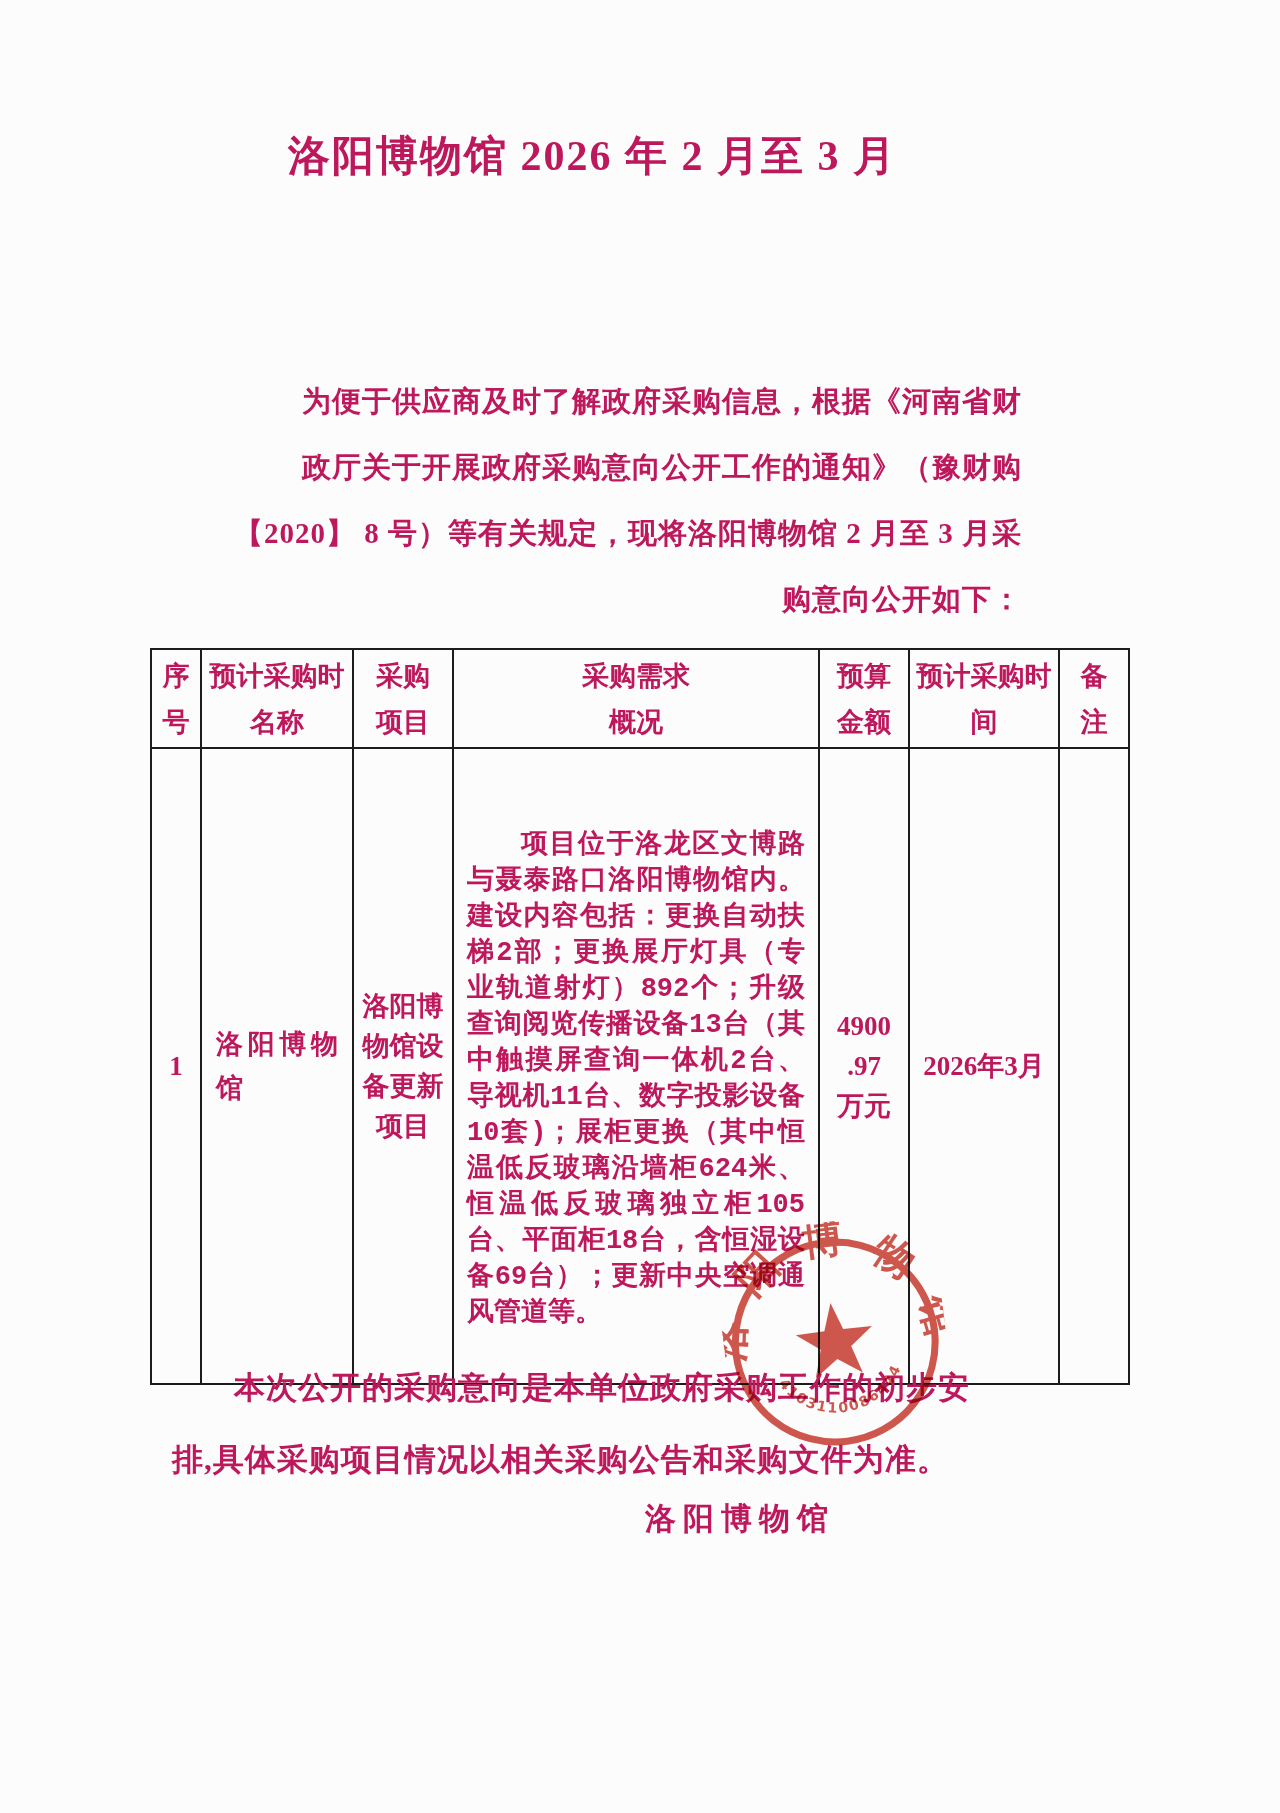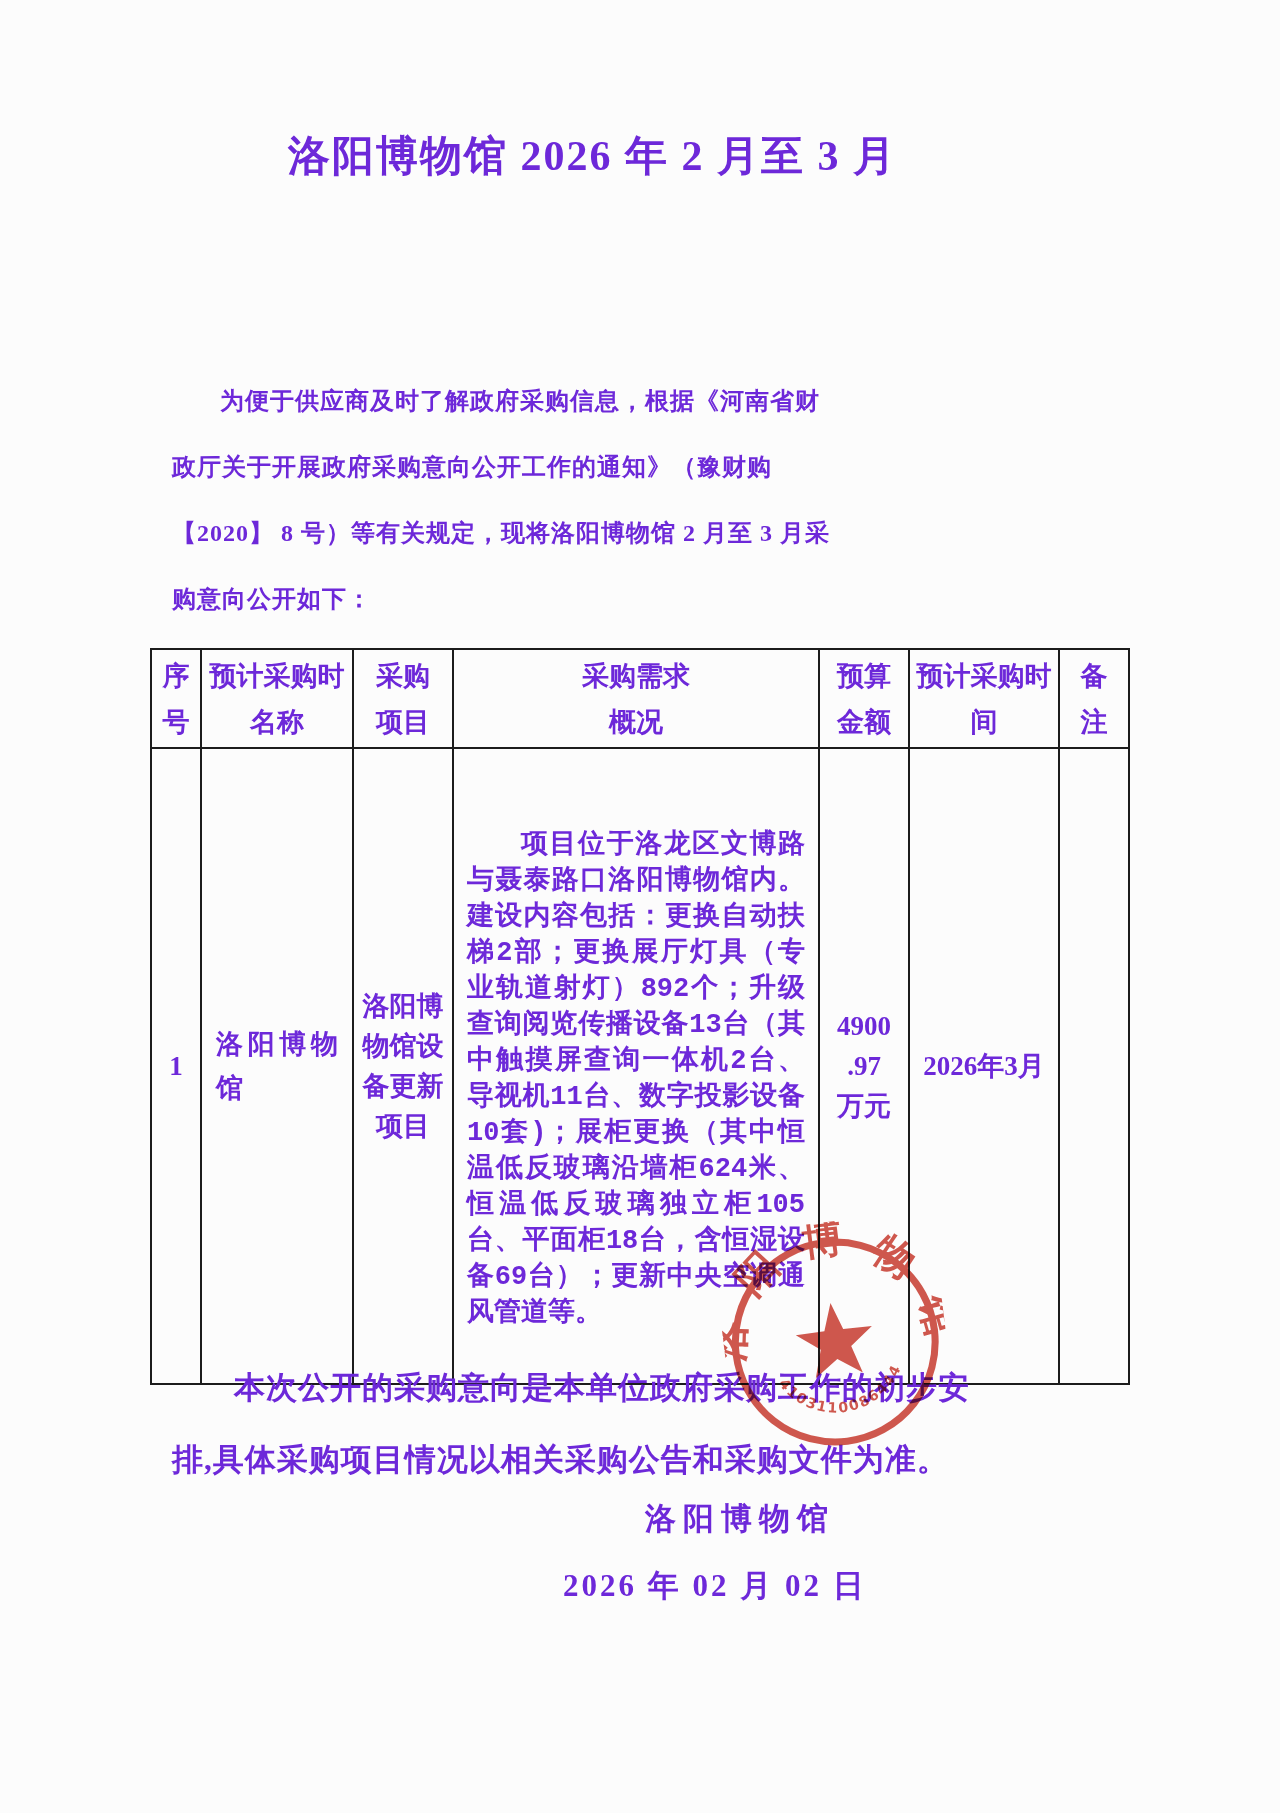--- a/index.html
+++ b/index.html
@@ -2,45 +2,46 @@
 <html><head>
 <meta charset="utf-8">
 <style>
   html,body { margin:0; padding:0; }
   .page {
     position: relative;
     width: 1280px;
     height: 1813px;
     background: #fcfcfc;
     font-family: "Liberation Serif", "DejaVu Serif", serif;
-    color: #6d28d9;
+    color: #be185d;
     overflow: hidden;
   }
   .title1, .title2 {
     position: absolute;
     left: 170px;
     width: 845px;
     margin: 0;
     text-align: center;
     font-weight: bold;
     letter-spacing: 2px;
   }
   .title1 { top: 128px; font-size: 42px; }
   .title2 { top: 216px; font-size: 40px; }
   .prelines { white-space: pre-line; }
   .intro {
     position: absolute;
     top: 368px;
     left: 172px;
     width: 850px;
-    font-size: 24px;
+    font-size: 29px;
     line-height: 66px;
     font-weight: bold;
     text-indent: 2em;
     letter-spacing: 1px;
+    text-align: right;
   }
   table.proc {
     position: absolute;
     top: 648px;
     left: 150px;
     width: 978px;
     border-collapse: collapse;
     table-layout: fixed;
   }
   table.proc col.c-seq  { width: 50px; }
@@ -170,21 +171,20 @@
         <td class="cell-time">2026年3月</td>
         <td class="cell-note"></td>
       </tr>
     </tbody>
   </table>
 
   <div class="closing prelines">本次公开的采购意向是本单位政府采购工作的初步安
 排,具体采购项目情况以相关采购公告和采购文件为准。</div>
 
   <div class="signature">洛阳博物馆</div>
-  <div class="date">2026 年 02 月 02 日</div>
 
   <svg class="seal" viewBox="0 0 220 220" xmlns="http://www.w3.org/2000/svg">
     <g fill="#c8372b" stroke="none" opacity="0.9">
       <circle cx="110" cy="112" r="99" fill="none" stroke="#c8372b" stroke-width="7"></circle>
       <polygon points="110,73 119.4,100.1 148,100.6 125.2,117.9 133.5,145.4 110,129 86.5,145.4 94.8,117.9 72,100.6 100.6,100.1"></polygon>
       <defs>
         <path id="sealArcTop" d="M 22 142 A 92 92 0 1 1 198 142" fill="none"></path>
         <path id="sealArcBottom" d="M 50 148 A 70 70 0 0 0 170 148" fill="none"></path>
       </defs>
       <text font-size="40" font-weight="bold" font-family="Liberation Serif, DejaVu Serif, serif">

